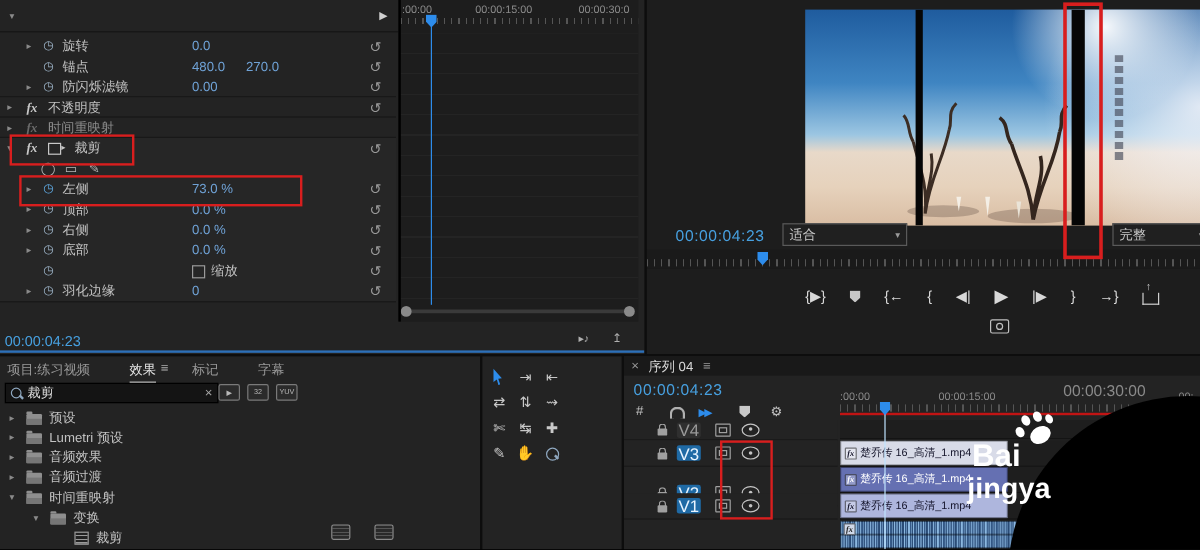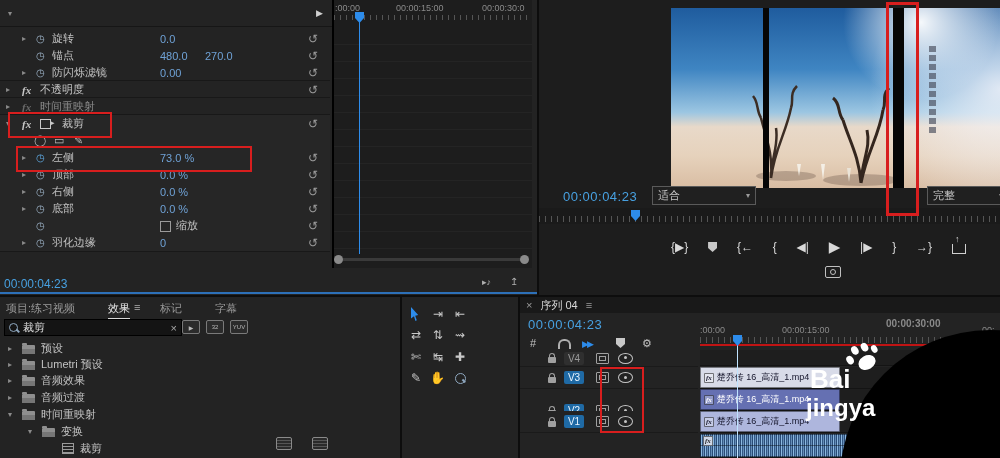--- a/index.html
+++ b/index.html
@@ -83,21 +83,21 @@
           clip-path:polygon(0 0,72% 58%,42% 62%,58% 95%,44% 100%,30% 66%,0 82%);}
 
   
   .tl-tabrow{position:absolute;left:0;top:0;width:480px;height:16px;background:#191919;display:flex;align-items:center;gap:8px;padding-left:6px;}
   .tl-tc{position:absolute;left:8px;top:20px;font-size:13px;color:#47a0e0;letter-spacing:.5px;}
   .tbi{position:absolute;color:#c0c0c0;font-size:11px;}
   .magnet{width:9px;height:8px;border:2px solid #b0b0b0;border-top:none;border-radius:0 0 6px 6px;transform:rotate(180deg);}
   .linked{color:#2d8ceb;font-size:9px;letter-spacing:-2px;}
   .lock{position:relative;width:8px;height:6px;background:#a0a0a0;border-radius:1px;margin-top:4px;}
   .lock::before{content:"";position:absolute;top:-4px;left:1px;width:4px;height:4px;border:1.5px solid #a0a0a0;border-bottom:none;border-radius:3px 3px 0 0;}
-  .tlabel{width:20px;height:13px;border-radius:2px;background:#1f6aa5;color:#e8f4ff;font-size:10px;
+  .tlabel{width:20px;height:13px;border-radius:2px;background:#1f6aa5;color:#e8f4ff;font-size:14px;
           display:flex;align-items:center;justify-content:center;}
   .tlabel.dim{background:#2f2f2f;color:#9a9a9a;}
   .patch{position:relative;width:11px;height:9px;border:1px solid #a0a0a0;border-radius:1px;}
   .patch::before{content:"";position:absolute;left:2px;top:2px;width:5px;height:3px;border:1px solid #a0a0a0;}
   .eye{position:relative;width:13px;height:9px;border:1px solid #c4c4c4;border-radius:50%;}
   .eye::after{content:"";position:absolute;left:4.5px;top:2.5px;width:3px;height:3px;border-radius:50%;background:#c4c4c4;}
   .mic{position:relative;width:5px;height:8px;background:#a8a8a8;border-radius:2.5px;margin-top:-2px;}
   .mic::after{content:"";position:absolute;left:-2.5px;top:4px;width:9px;height:4px;border:1px solid #a8a8a8;border-top:none;border-radius:0 0 5px 5px;}
   .trh{position:absolute;left:0;width:178px;display:flex;align-items:center;border-bottom:1px solid #1a1a1a;background:#232323;}
   .lane{position:absolute;left:180px;width:300px;background:#1e1e1e;border-bottom:1px solid #141414;}
@@ -376,21 +376,21 @@
     <span class="tl-tc">00:00:04:23</span>
 
     <span class="tbi" style="left:10px;top:40px;">#</span>
     <span class="tbi magnet" style="left:38px;top:42px;"></span>
     <span class="tbi linked" style="left:62px;top:42px;">▶▶</span>
     <span class="tbi shield" style="left:96px;top:41px;"></span>
     <span class="tbi" style="left:122px;top:40px;">⚙</span>
 
     <span class="abs nowrap" style="left:180px;top:28px;font-size:9px;color:#8a8a8a;">:00:00</span>
     <span class="abs nowrap" style="left:262px;top:28px;font-size:9px;color:#8a8a8a;">00:00:15:00</span>
-    <span class="abs nowrap" style="left:366px;top:21px;font-size:10px;color:#8a8a8a;font-weight:bold;">00:00:30:00</span>
+    <span class="abs nowrap" style="left:366px;top:21px;font-size:13px;color:#8a8a8a;">00:00:30:00</span>
     <span class="abs nowrap" style="left:462px;top:28px;font-size:9px;color:#8a8a8a;">00:</span>
     <div class="ticks" style="left:180px;top:40px;width:300px;height:6px;"></div>
     <div class="rbar" style="left:180px;top:47px;width:232px;"></div>
 
     <div class="lane" style="top:53px;height:15px;"></div>
     <div class="lane" style="top:70px;height:21px;"></div>
     <div class="lane" style="top:92px;height:21px;"></div>
     <div class="lane" style="top:114px;height:21px;"></div>
     <div class="lane" style="top:137px;height:23px;"></div>
 

